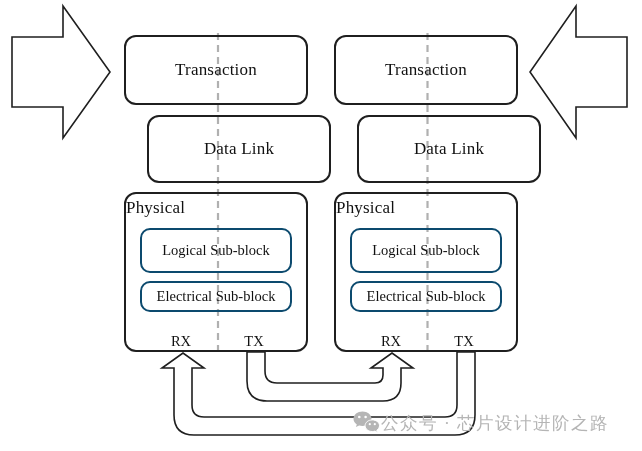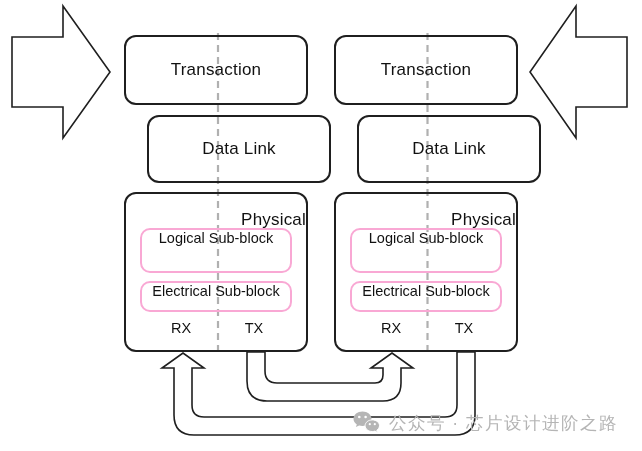--- a/index.html
+++ b/index.html
@@ -1,49 +1,49 @@
 <!DOCTYPE html>
 <html><head>
 <meta charset="utf-8">
 <style>
   html,body{margin:0;padding:0;background:#fff;}
   .canvas{
     position:relative;width:642px;height:451px;background:#fff;overflow:hidden;
-    font-family:Liberation Sans, sans-serif;color:#111;
+    font-family:Liberation Serif, serif;color:#111;
   }
   #art{position:absolute;left:0;top:0;z-index:0;}
   .stack{position:absolute;top:35px;width:184px;height:317px;z-index:1;}
   #stack-left{left:124px;}
   #stack-right{left:334px;}
   .layer-box{
     position:absolute;left:0;width:184px;box-sizing:border-box;
     border:2px solid #1f1f1f;border-radius:12px;background:transparent;
     display:flex;align-items:center;justify-content:center;
     font-size:17px;letter-spacing:.2px;
   }
   .transaction{top:0;height:70px;}
   .datalink{top:80px;height:68px;margin-left:23px;}
   .physical{top:157px;height:160px;align-items:flex-start;}
-  .phy-title{width:100%;text-align:right;padding-top:16px;font-size:17px;}
+  .phy-title{width:100%;text-align:left;padding-top:4px;font-size:17px;}
   .subblock{
     position:absolute;left:16px;width:152px;box-sizing:border-box;
-    border:2px solid #f9a8d4;border-radius:10px;background:transparent;
-    display:flex;justify-content:center;font-size:14.5px;
+    border:2px solid #0c4a6e;border-radius:10px;background:transparent;
+    display:flex;align-items:center;justify-content:center;font-size:14.5px;
   }
   .logical{top:193px;height:45px;}
   .electrical{top:246px;height:31px;}
   .port-label{
-    position:absolute;top:284px;width:44px;height:18px;
+    position:absolute;top:297px;width:44px;height:18px;
     text-align:center;font-size:14.5px;line-height:18px;
   }
   .rx{left:35px;}
   .tx{left:108px;}
   .watermark{
     position:absolute;left:353px;top:411px;z-index:3;
-    display:flex;align-items:center;gap:9px;
+    display:flex;align-items:center;gap:1px;
     color:#b5b5b5;font-size:17.5px;letter-spacing:1.5px;white-space:nowrap;
   }
 </style>
 </head>
 <body>
 
 <div class="canvas">
 
   <svg id="art" width="642" height="451" viewBox="0 0 642 451">
 

